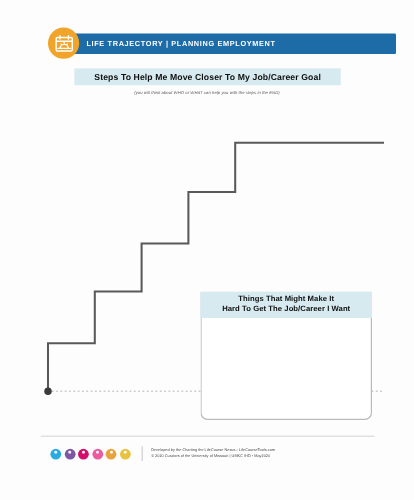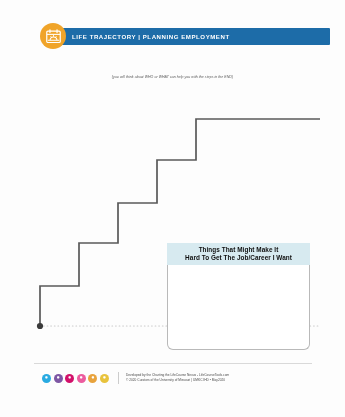--- a/index.html
+++ b/index.html
@@ -179,20 +179,23 @@
         <line x1="17" y1="2.6" x2="17" y2="6.4" stroke="#ffffff" stroke-width="1.7" stroke-linecap="round"></line>
         <path d="M7.2 17.4a4.8 4.8 0 0 1 9.6 0" fill="none" stroke="#ffffff" stroke-width="1.5"></path>
         <line x1="4.6" y1="17.4" x2="19.4" y2="17.4" stroke="#ffffff" stroke-width="1.5" stroke-linecap="round"></line>
         <line x1="12" y1="10.3" x2="12" y2="11.9" stroke="#ffffff" stroke-width="1.2" stroke-linecap="round"></line>
         <line x1="8.1" y1="11.9" x2="9" y2="13" stroke="#ffffff" stroke-width="1.2" stroke-linecap="round"></line>
         <line x1="15.9" y1="11.9" x2="15" y2="13" stroke="#ffffff" stroke-width="1.2" stroke-linecap="round"></line>
       </svg>
     </div>
   </div>
 
+  <div class="title-band">
+    <span class="title-band-text">Steps To Help Me Move Closer To My Job/Career Goal</span>
+  </div>
   <div class="subtitle">(you will think about WHO or WHAT can help you with the steps in the END)</div>
 
   <div class="stair-wrap">
     <svg width="345" height="245" viewBox="0 0 345 245" aria-hidden="true">
       <line x1="40" y1="226" x2="320" y2="226" stroke="#c9c9c9" stroke-width="1.2" stroke-linecap="round" stroke-dasharray="0.6 3"></line>
       <polyline points="40,226 40,186 79,186 79,143 118,143 118,103 157,103 157,60 196,60 196,19 235,19 320,19" fill="none" stroke="#595959" stroke-width="1.7" stroke-linejoin="miter" stroke-linecap="butt"></polyline>
       <circle cx="40" cy="226" r="3.1" fill="#3b3b3b"></circle>
     </svg>
   </div>
 

